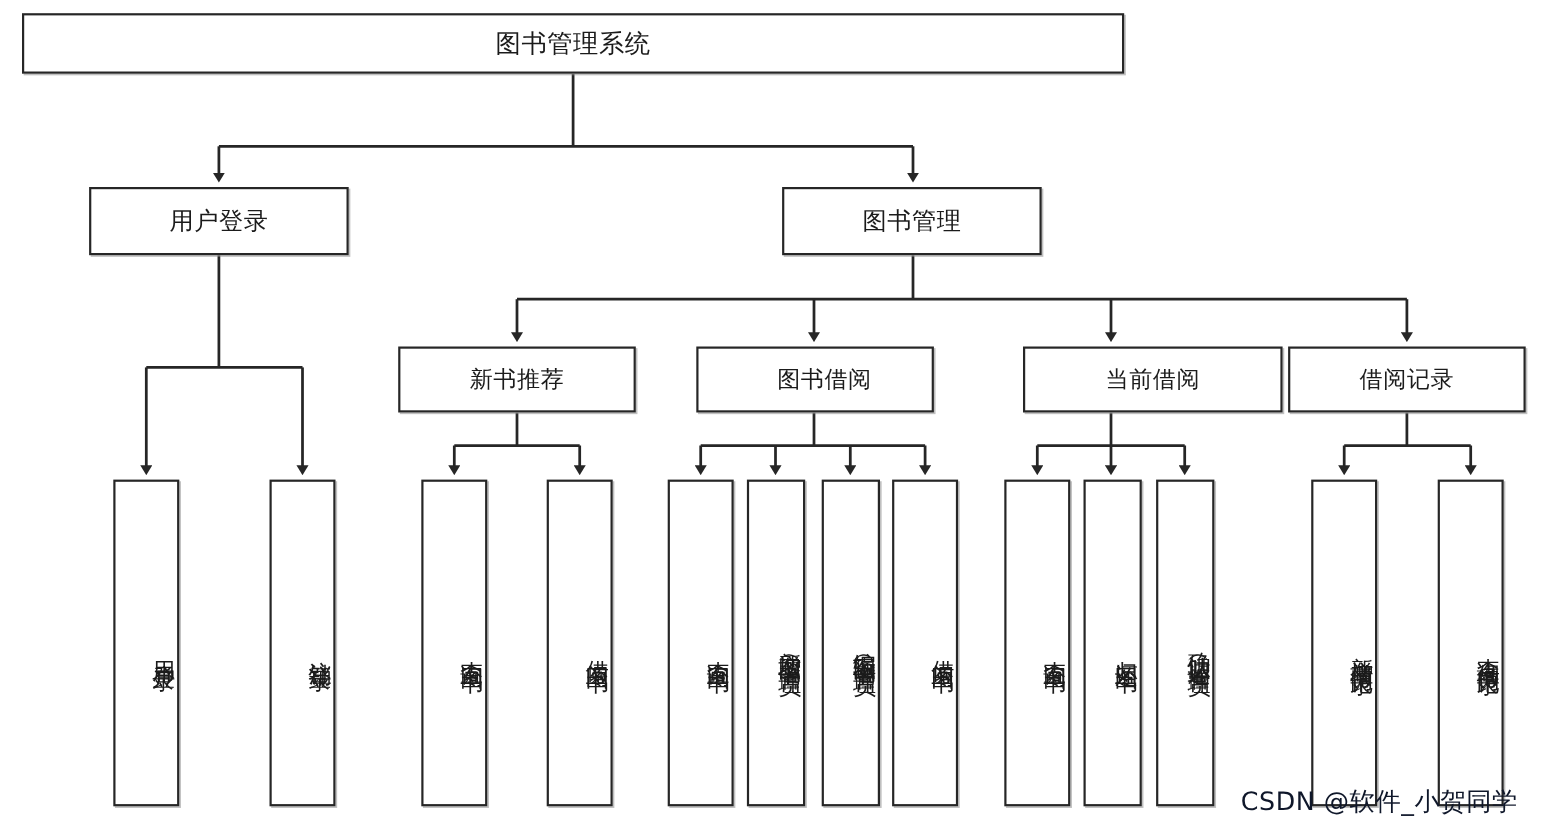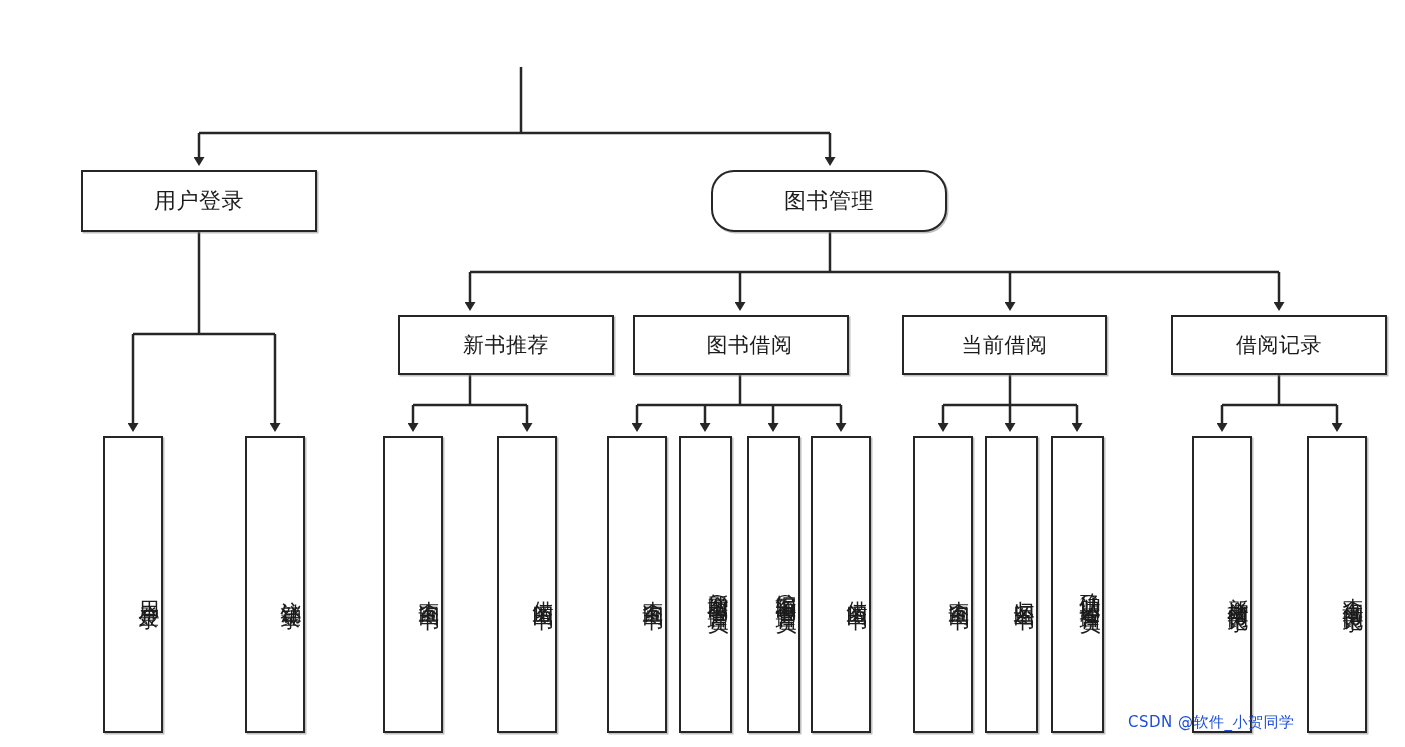--- a/index.html
+++ b/index.html
@@ -55,22 +55,22 @@
     text-orientation: upright;
     font-size: 21px;
     line-height: 1.18;
     letter-spacing: 3px;
     white-space: nowrap;
   }
   .watermark {
     position: absolute;
     left: 1128px;
     top: 713px;
-    font-size: 15px;
-    color: #1d4ed8;
+    font-size: 23px;
+    color: #0f172a;
     white-space: nowrap;
     letter-spacing: 0.5px;
     font-family: "DejaVu Sans", "Liberation Sans", sans-serif;
   }
 </style>
 </head>
 <body>
 
 <div id="canvas">
 
@@ -117,35 +117,38 @@
       <path d="M1010,405 L1010,424" marker-end="url(#arrow)"></path>
       <path d="M1077,405 L1077,424" marker-end="url(#arrow)"></path>
 
       <path d="M1279,375 L1279,405"></path>
       <path d="M1222,405 L1337,405"></path>
       <path d="M1222,405 L1222,424" marker-end="url(#arrow)"></path>
       <path d="M1337,405 L1337,424" marker-end="url(#arrow)"></path>
     </g>
   </svg>
 
+  <div class="node root" style="left:20px; top:12px; width:1002px; height:55px;">
+    <span class="label">图书管理系统</span>
+  </div>
 
   <div class="node lvl2" style="left:81px; top:170px; width:236px; height:62px;">
     <span class="label">用户登录</span>
   </div>
-  <div class="node lvl2" style="left:711px; top:170px; width:236px; height:62px;border-radius:23px;">
+  <div class="node lvl2" style="left:711px; top:170px; width:236px; height:62px;">
     <span class="label">图书管理</span>
   </div>
 
-  <div class="node lvl3" style="left:362px; top:315px; width:216px; height:60px;margin-left:36px;">
+  <div class="node lvl3" style="left:362px; top:315px; width:216px; height:60px;">
     <span class="label">新书推荐</span>
   </div>
   <div class="node lvl3" style="left:633px; top:315px; width:216px; height:60px;padding-left:17px;">
     <span class="label">图书借阅</span>
   </div>
-  <div class="node lvl3" style="left:902px; top:315px; width:205px; height:60px;">
+  <div class="node lvl3" style="left:930px; top:315px; width:236px; height:60px;">
     <span class="label">当前借阅</span>
   </div>
   <div class="node lvl3" style="left:1171px; top:315px; width:216px; height:60px;text-align:right;">
     <span class="label">借阅记录</span>
   </div>
 
   <div class="node leaf" style="left:103px; top:436px; width:60px; height:297px;">
     <span class="label">用户登录</span>
   </div>
   <div class="node leaf" style="left:245px; top:436px; width:60px; height:297px;">

